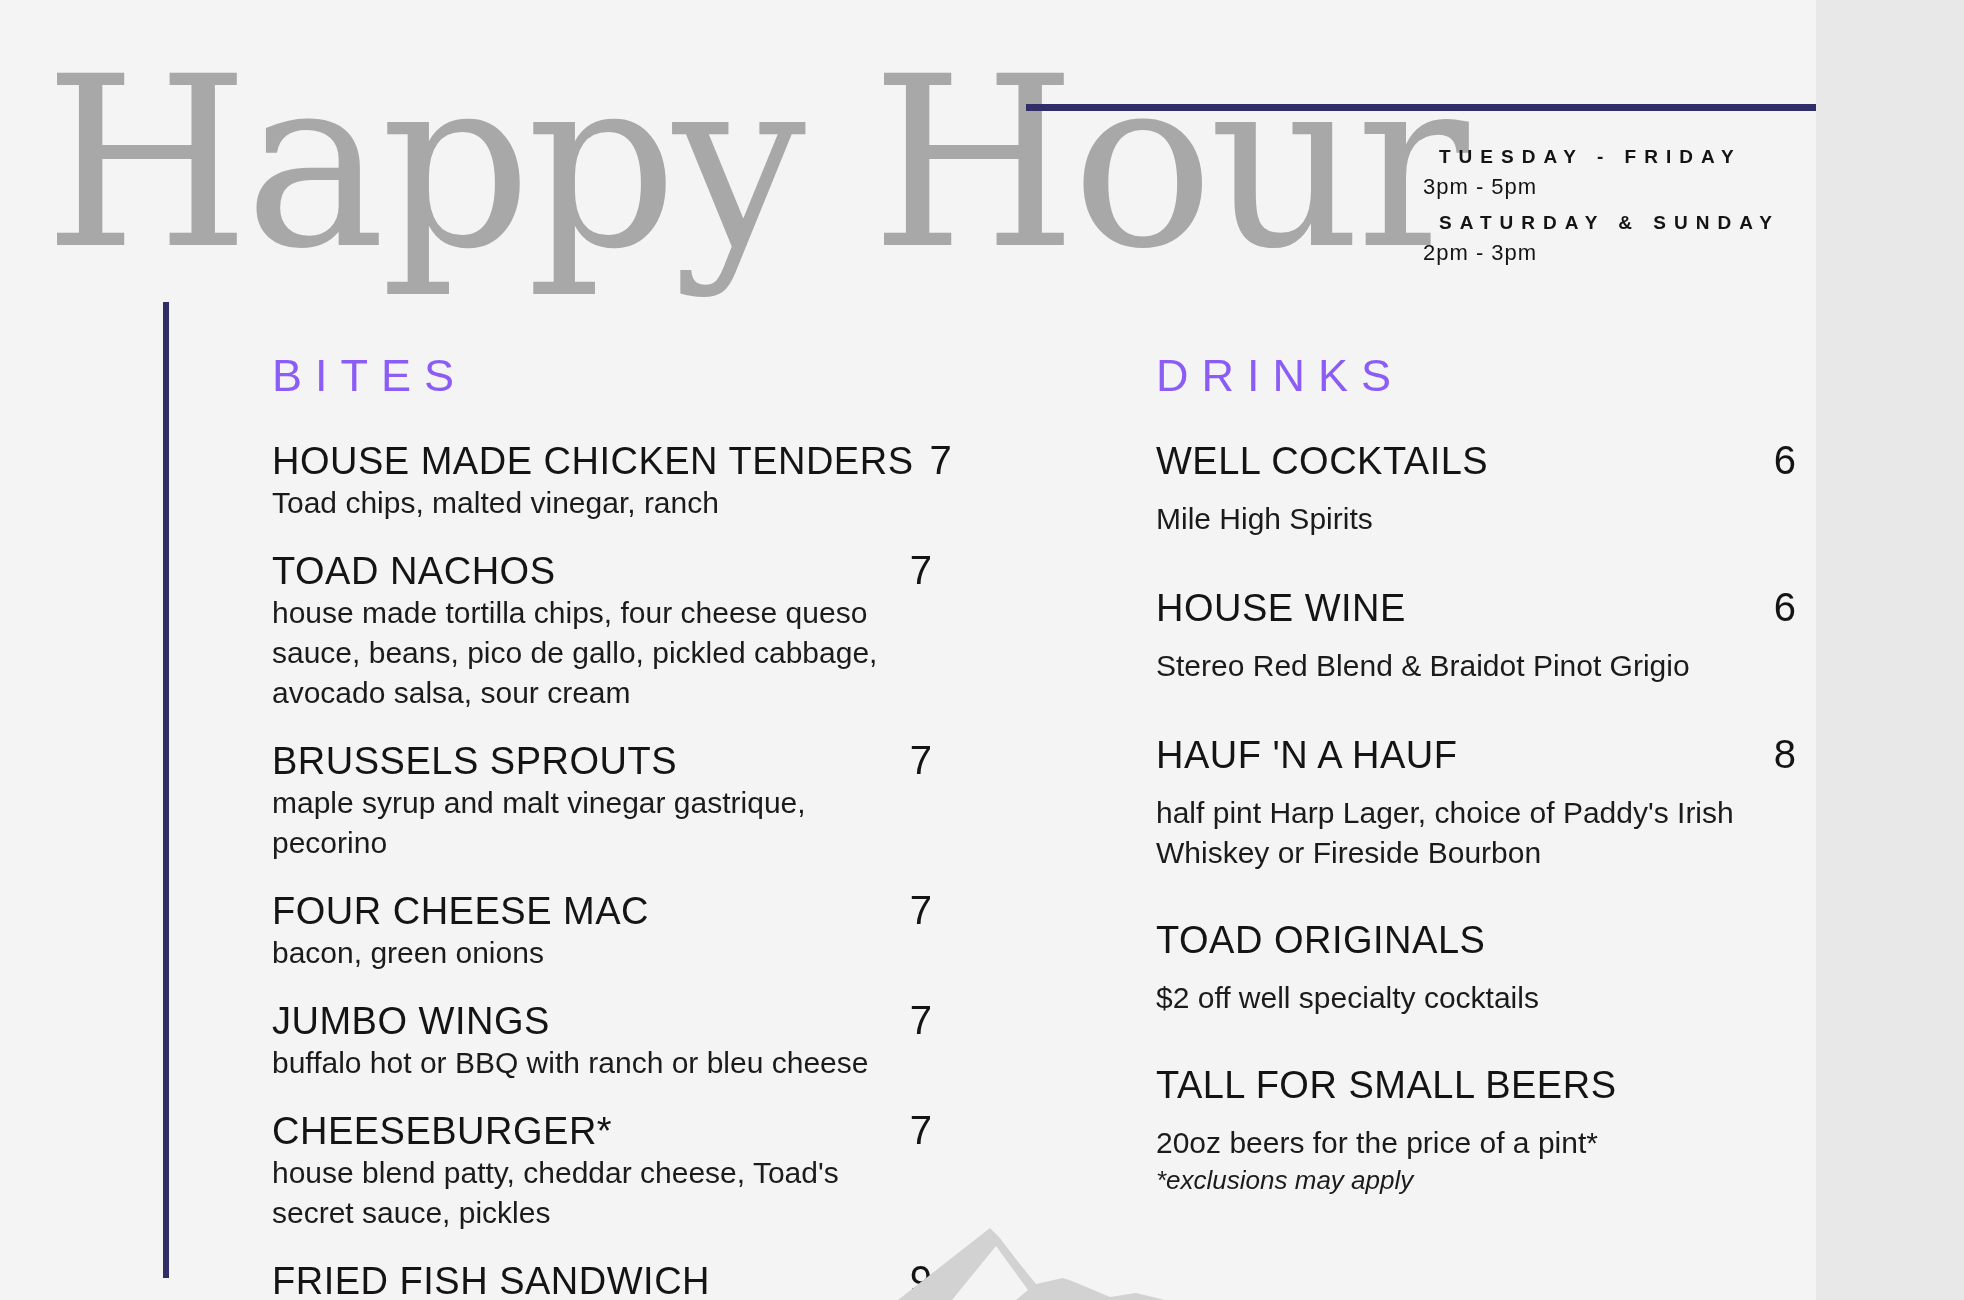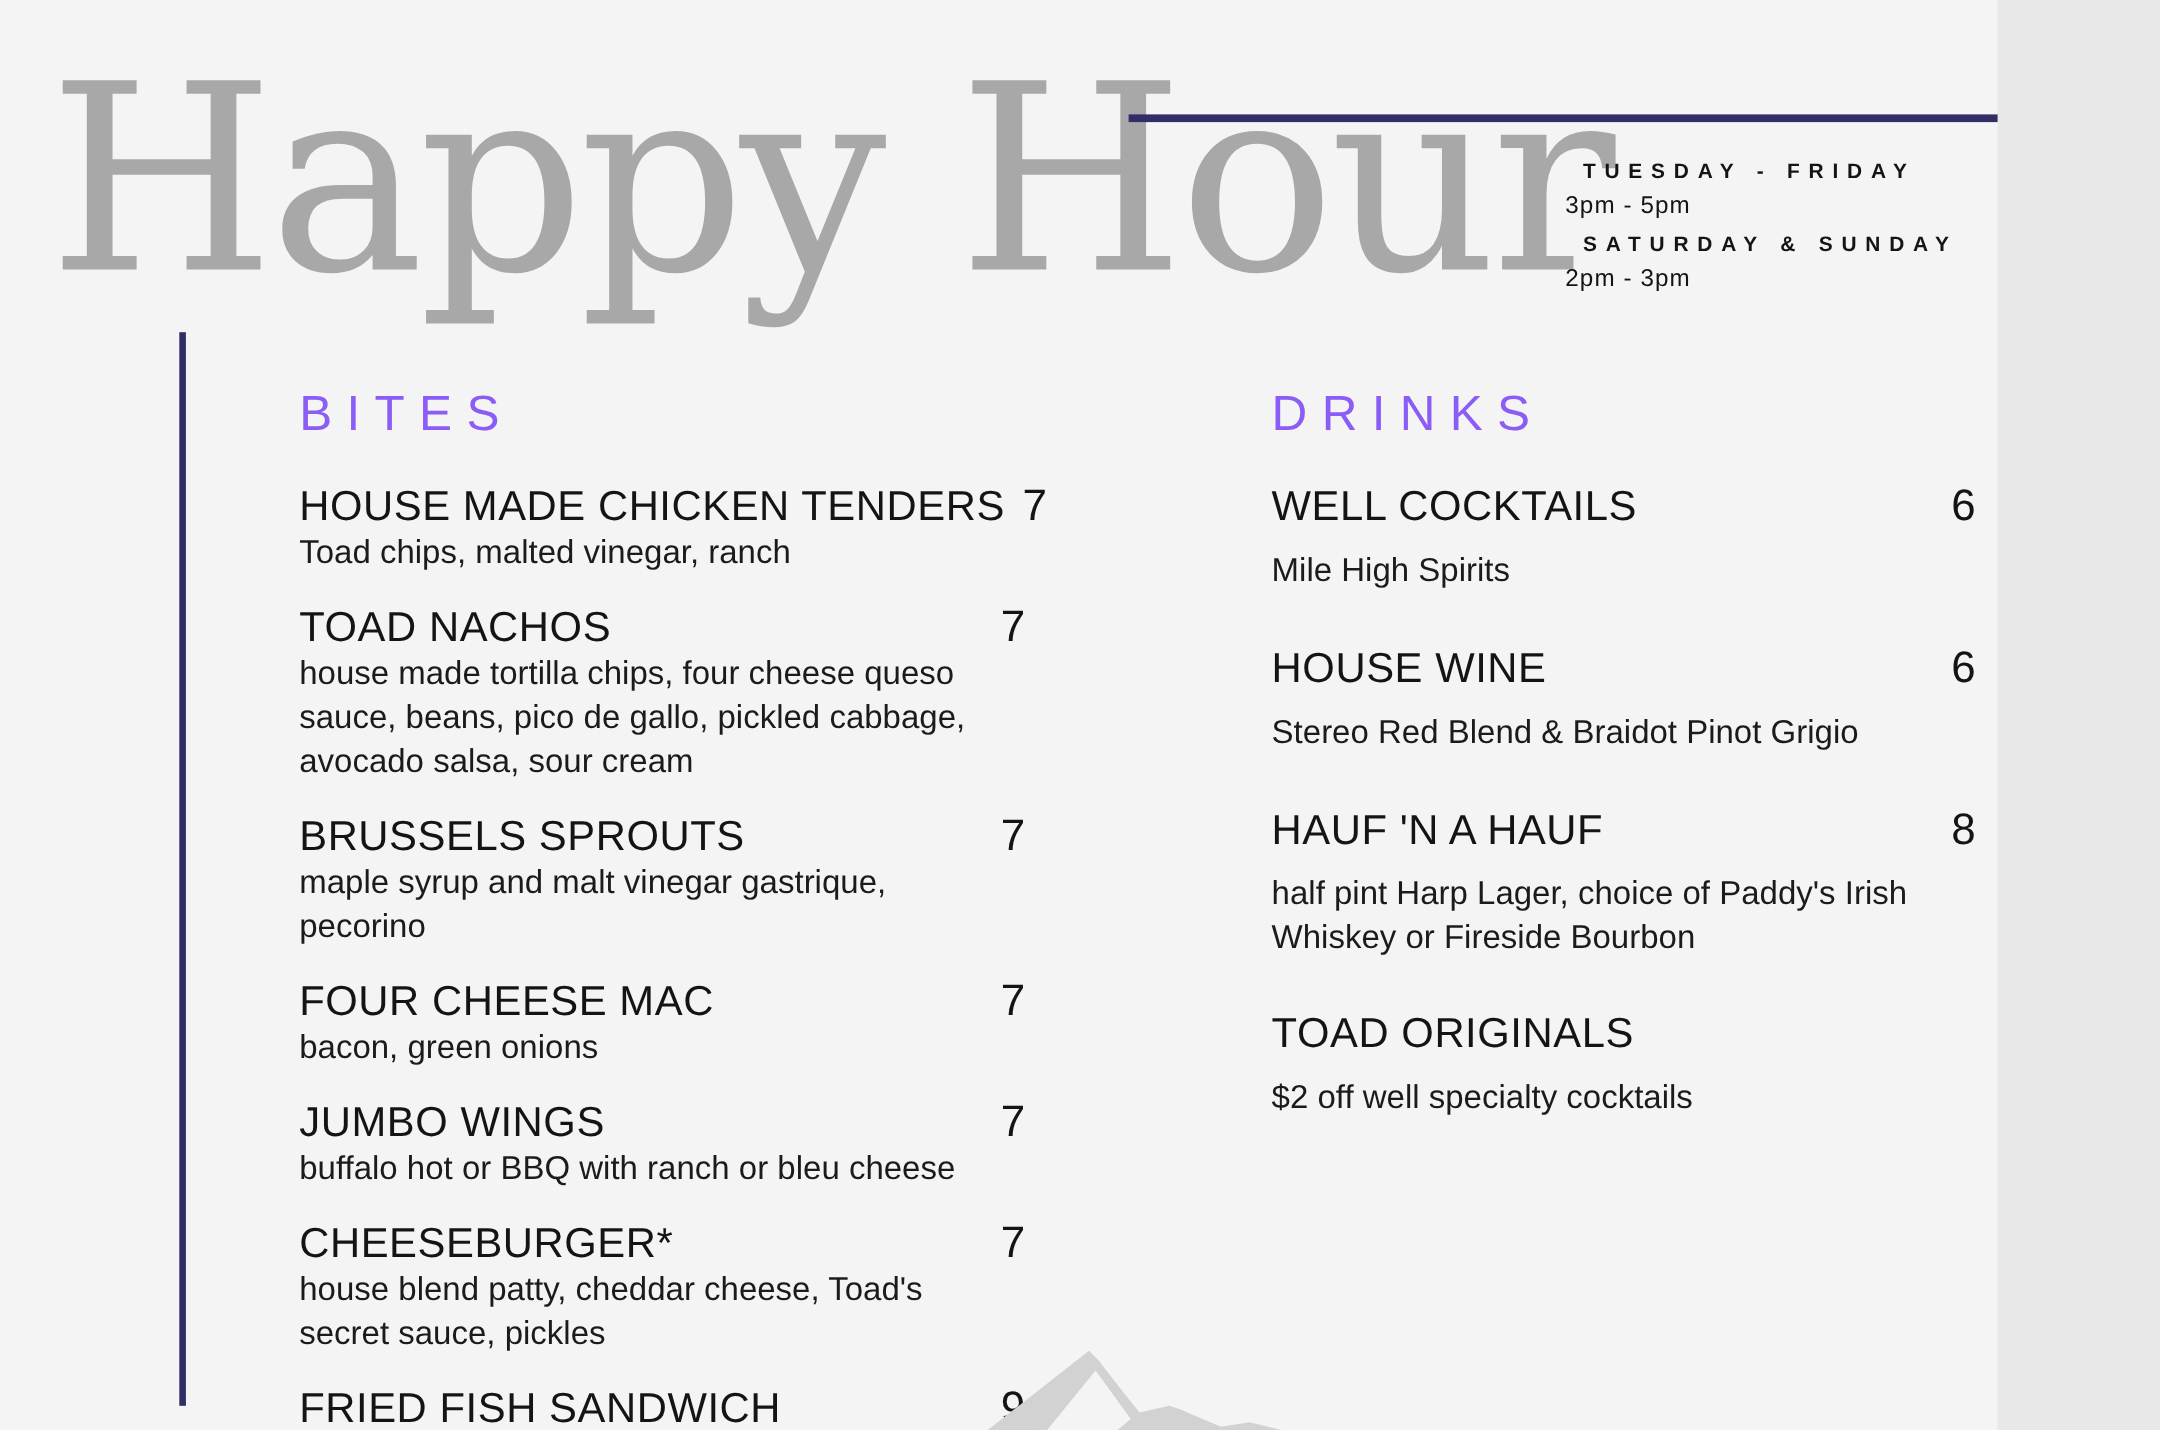--- a/index.html
+++ b/index.html
@@ -219,20 +219,28 @@
 
         <div class="item">
           <div class="item-row">
             <span class="item-name">TOAD ORIGINALS</span>
 
           </div>
           <div class="item-desc">$2 off well specialty cocktails</div>
 
         </div>
 
+        <div class="item">
+          <div class="item-row">
+            <span class="item-name">TALL FOR SMALL BEERS</span>
+
+          </div>
+          <div class="item-desc">20oz beers for the price of a pint*</div>
+          <div class="item-note">*exclusions may apply</div>
+        </div>
       </div>
   </section>
 
   <svg class="mountain" viewBox="0 0 560 120" preserveAspectRatio="none" aria-hidden="true">
     <polygon fill="var(--watermark)" points="
       78,120 170,48 179,57 199,83 216,104 243,98 252,101 290,117 316,113 345,120"></polygon>
     <polygon fill="var(--bg)" points="132,120 176,66 208,110 196,120"></polygon>
     <polygon fill="var(--watermark)" points="88,120 110,106 130,120"></polygon>
   </svg>
 

